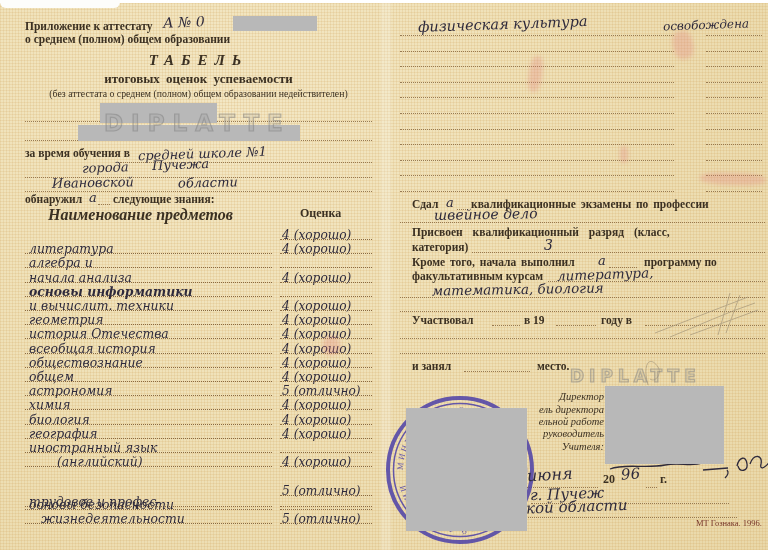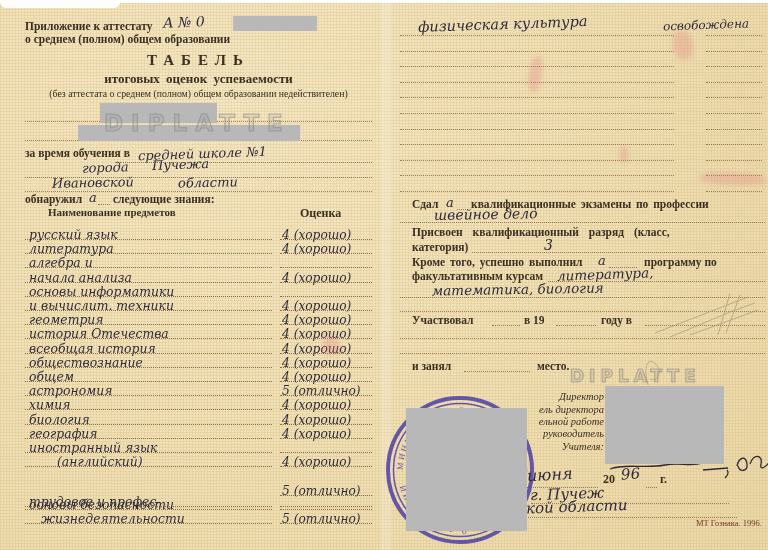--- a/index.html
+++ b/index.html
@@ -40,21 +40,21 @@
 
   <div class="abs" style="left:0;top:0;width:768px;height:3px;background:#fff;z-index:2;"></div>
   <div class="abs" style="left:0;top:0;width:120px;height:8px;background:#fdfdfb;border-radius:0 0 6px 6px;z-index:2;"></div>
   <div class="abs" style="left:381px;top:0;width:10px;height:550px;background:rgba(255,255,255,.18);z-index:1;"></div>
 
   <div class="abs print b z2" style="left:25px;top:20px;font-size:11.5px;">Приложение к аттестату</div>
   <div class="abs hand z2" style="left:163px;top:14px;font-size:14px;transform:rotate(-2deg);">А № 0</div>
   <div class="redact" style="left:233px;top:16px;width:84px;height:15px;"></div>
   <div class="abs print b z2" style="left:25px;top:33px;font-size:11.5px;">о среднем (полном) общем образовании</div>
 
-  <div class="abs print b z2" style="left:25px;top:52px;width:347px;text-align:center;font-size:15px;letter-spacing:7px;">ТАБЕЛЬ</div>
+  <div class="abs print b z2" style="left:25px;top:52px;width:347px;text-align:center;font-size:15px;letter-spacing:7px;font-style:italic;">ТАБЕЛЬ</div>
   <div class="abs print b z2" style="left:25px;top:71px;width:347px;text-align:center;font-size:13px;word-spacing:3px;">итоговых оценок успеваемости</div>
   <div class="abs print z2" style="left:25px;top:88px;width:347px;text-align:center;font-size:9.8px;">(без аттестата о среднем (полном) общем образовании недействителен)</div>
 
   <div class="dots" style="left:25px;top:121px;width:347px;"></div>
   <div class="redact" style="left:100px;top:103px;width:117px;height:20px;"></div>
   <div class="dots" style="left:25px;top:140px;width:347px;"></div>
   <div class="redact" style="left:78px;top:125px;width:222px;height:16px;"></div>
 
   <div class="abs print b z2" style="left:25px;top:147px;font-size:11.5px;">за время обучения в</div>
   <div class="dots" style="left:120px;top:162px;width:252px;"></div>
@@ -66,28 +66,25 @@
 
   <div class="dots" style="left:25px;top:191px;width:347px;"></div>
   <div class="abs hand z2" style="left:52px;top:175px;font-size:13px;transform:rotate(-1deg);">Ивановской</div>
   <div class="abs hand z2" style="left:178px;top:175px;font-size:13px;transform:rotate(-1deg);">области</div>
 
   <div class="abs print b z2" style="left:25px;top:193px;font-size:11.5px;">обнаружил</div>
   <div class="abs hand z2" style="left:89px;top:190px;font-size:13px;">а</div>
   <div class="dots" style="left:98px;top:204px;width:12px;"></div>
   <div class="abs print b z2" style="left:113px;top:193px;font-size:11.5px;">следующие знания:</div>
 
-  <div class="abs print b z2" style="left:48px;top:206px;font-size:11px;">Наименование предметов</div>
+  <div class="abs print b z2" style="left:48px;top:206px;font-size:16px;font-style:italic;">Наименование предметов</div>
   <div class="abs print b z2" style="left:300px;top:206px;font-size:12px;">Оценка</div>
 
   <div id="rows-left">
       <div class="srow" style="top: 226px;">
-        <span class="seg subj">
-          <i class="hand">русский язык</i>
-        </span>
         <span class="seg grd">
           <i class="hand">4 (хорошо)</i>
         </span>
       </div>
       <div class="srow" style="top: 240.2px;">
         <span class="seg subj">
           <i class="hand">литература</i>
         </span>
         <span class="seg grd">
           <i class="hand">4 (хорошо)</i>
@@ -102,21 +99,21 @@
         </span>
       </div>
       <div class="srow" style="top: 268.6px;">
         <span class="seg subj">
           <i class="hand">начала анализа</i>
         </span>
         <span class="seg grd">
           <i class="hand">4 (хорошо)</i>
         </span>
       </div>
-      <div class="srow" style="top: 282.8px;">
+      <div class="srow" style="top: 282.8px; font-weight: bold;">
         <span class="seg subj">
           <i class="hand">основы информатики</i>
         </span>
         <span class="seg grd">
           <i class="hand"></i>
         </span>
       </div>
       <div class="srow" style="top: 297px;">
         <span class="seg subj">
           <i class="hand">и вычислит. техники</i>
@@ -276,21 +273,21 @@
   <div class="dots" style="left:457px;top:209px;width:11px;"></div>
   <div class="abs print b z2" style="left:471px;top:198px;font-size:11.5px;word-spacing:2px;">квалификационные экзамены по профессии</div>
   <div class="dots" style="left:400px;top:222px;width:365px;"></div>
   <div class="abs hand z2" style="left:434px;top:206px;font-size:14px;transform:rotate(-1deg);">швейное дело</div>
 
   <div class="abs print b z2" style="left:412px;top:226px;font-size:11.5px;word-spacing:7px;">Присвоен квалификационный разряд (класс,</div>
   <div class="abs print b z2" style="left:412px;top:241px;font-size:11.5px;">категория)</div>
   <div class="dots" style="left:472px;top:252px;width:293px;"></div>
   <div class="abs hand z2" style="left:544px;top:237px;font-size:14px;">3</div>
 
-  <div class="abs print b z2" style="left:412px;top:256px;font-size:11.5px;word-spacing:2px;">Кроме того, успешно выполнил</div>
+  <div class="abs print b z2" style="left:412px;top:256px;font-size:11.5px;word-spacing:2px;">Кроме того, начала выполнил</div>
   <div class="abs hand z2" style="left:598px;top:253px;font-size:13px;">а</div>
   <div class="dots" style="left:609px;top:267px;width:28px;"></div>
   <div class="abs print b z2" style="left:644px;top:256px;font-size:11.5px;">программу по</div>
   <div class="abs print b z2" style="left:412px;top:270px;font-size:11.5px;">факультативным курсам</div>
   <div class="dots" style="left:548px;top:281px;width:217px;"></div>
   <div class="abs hand z2" style="left:557px;top:266px;font-size:13.5px;transform:rotate(-2deg);">литература,</div>
   <div class="dots" style="left:400px;top:297px;width:365px;"></div>
   <div class="abs hand z2" style="left:432px;top:281px;font-size:13.5px;transform:rotate(-1deg);">математика, биология</div>
   <div class="dots" style="left:400px;top:311px;width:365px;"></div>
 

